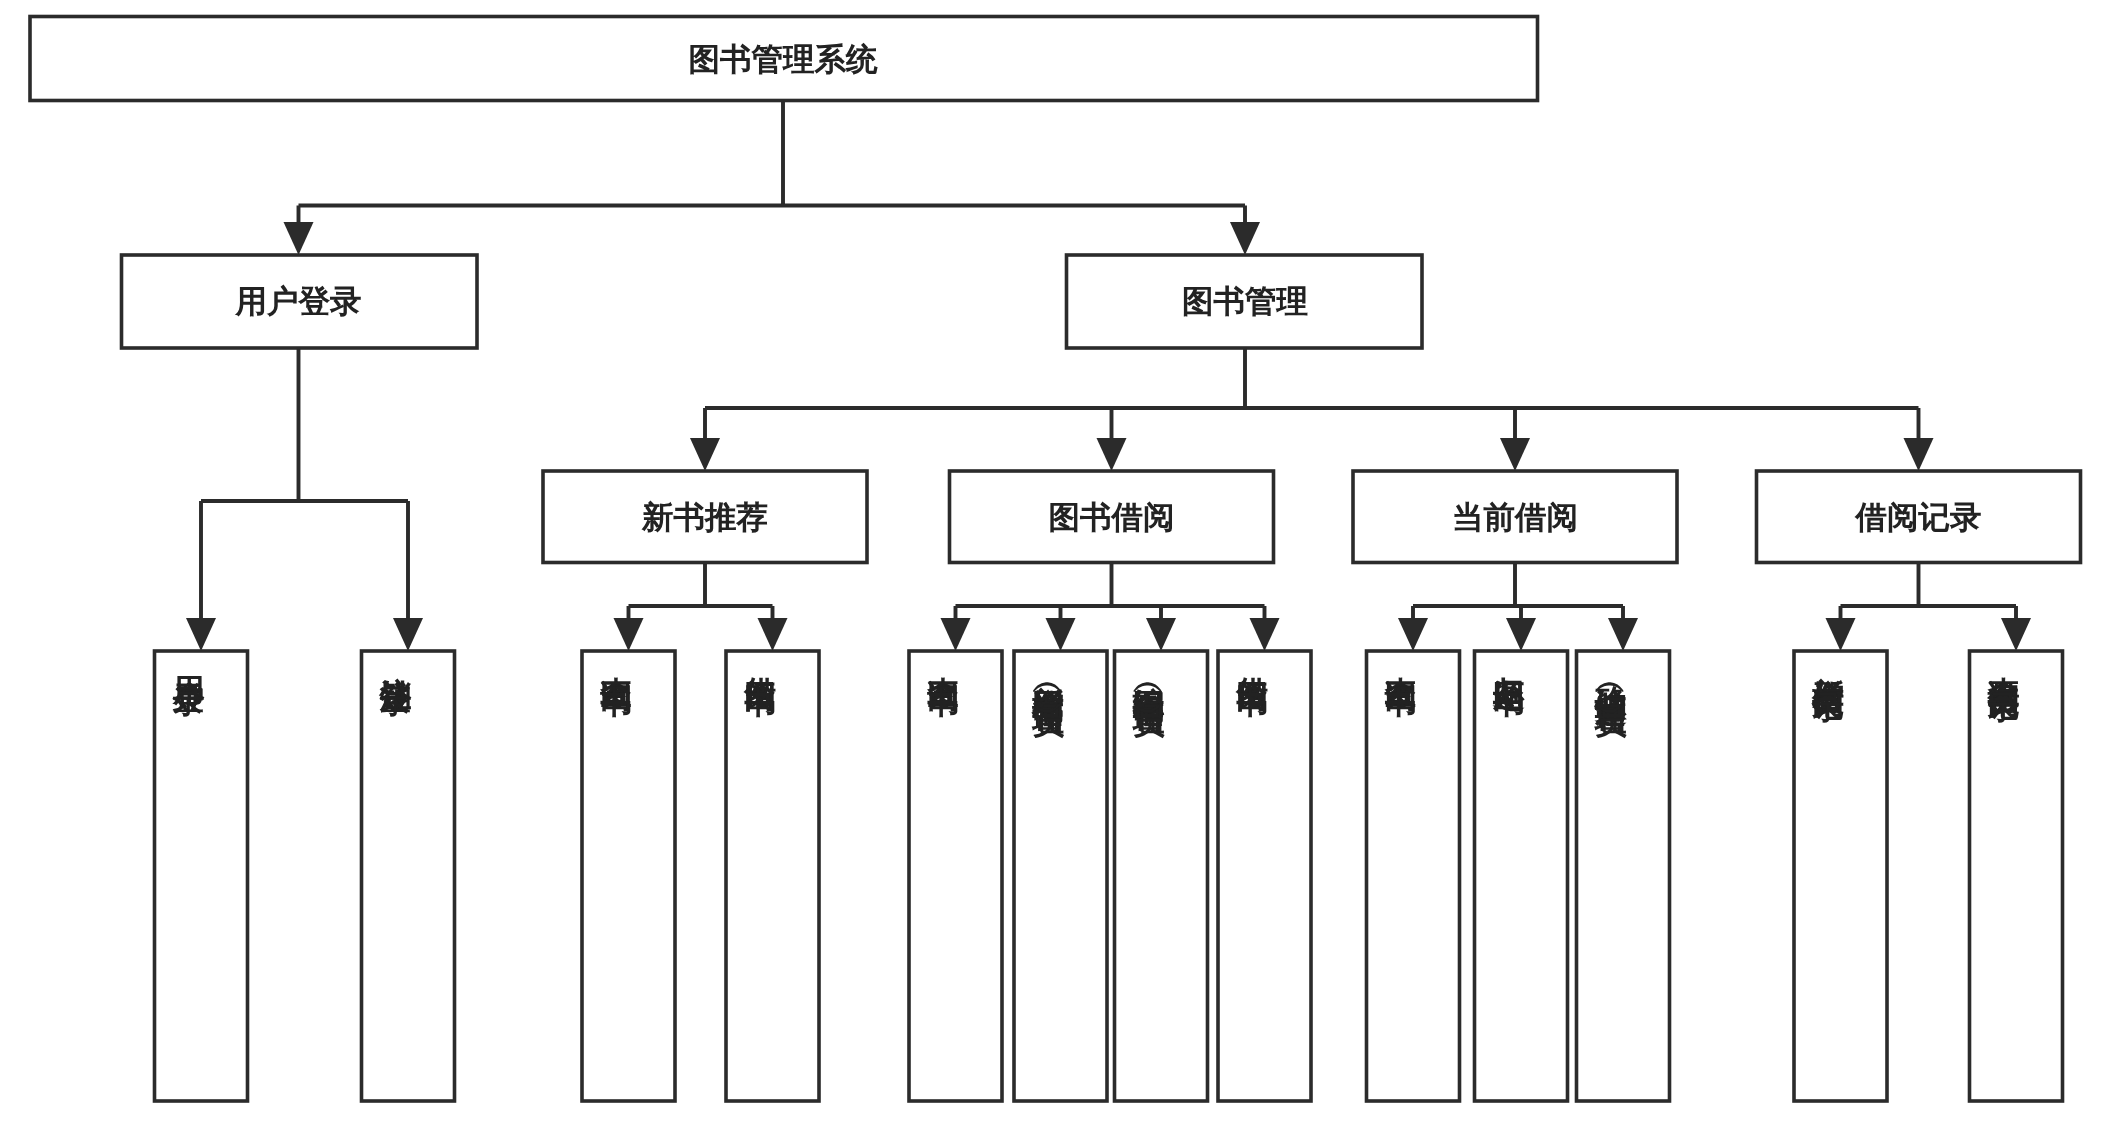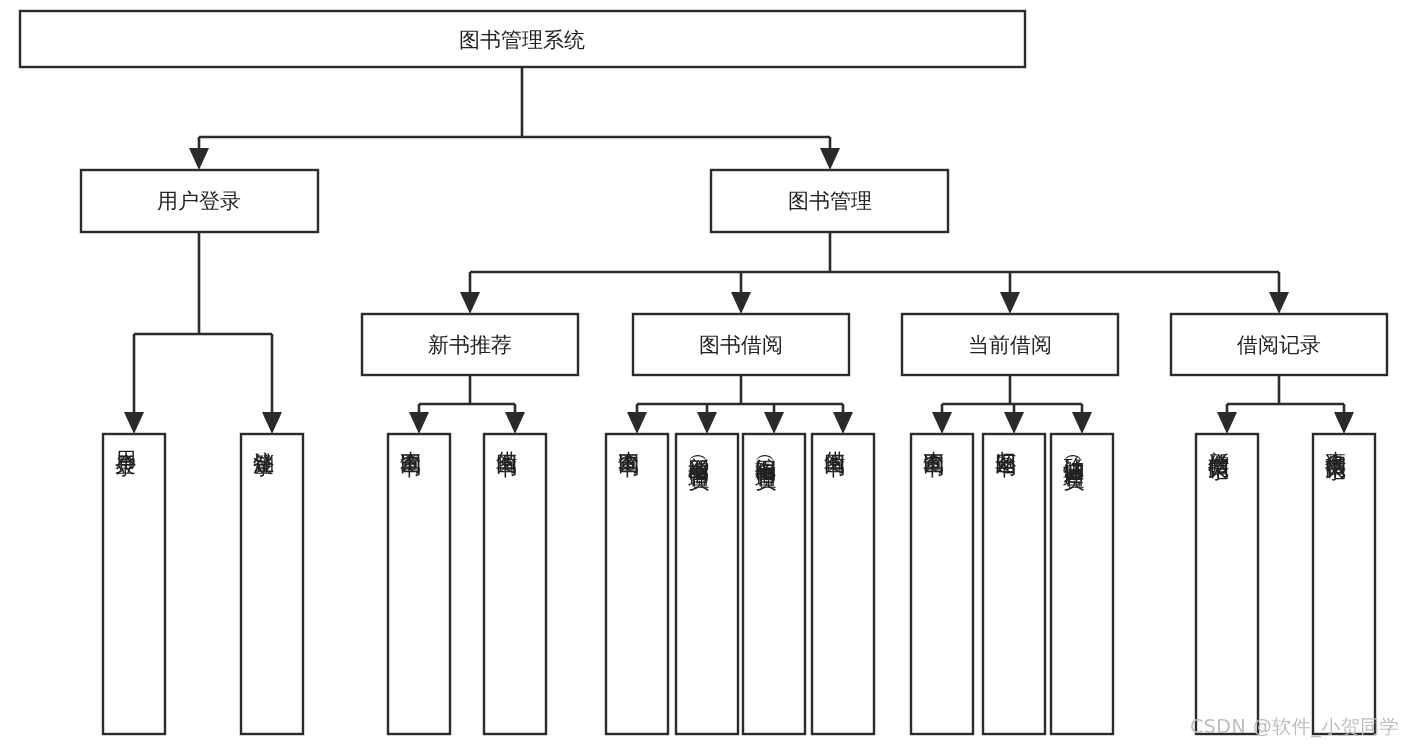--- a/index.html
+++ b/index.html
@@ -9,20 +9,21 @@
   }
   body {
     font-family: "DejaVu Sans", "Liberation Sans", sans-serif;
   }
   #diagram-root {
     position: relative;
     width: 1405px;
     height: 747px;
     background: #ffffff;
     overflow: hidden;
+    font-weight: bold;
   }
   svg.diagram {
     position: absolute;
     left: 0;
     top: 0;
     width: 1405px;
     height: 747px;
     display: block;
   }
   .node-rect {
@@ -172,15 +173,14 @@
   <div class="node-label-v" style="left:921px; top:434px; height:300px; display:flex; align-items:center;">查询图书</div>
 
   <div class="node-label-v" style="left:993px; top:434px; height:300px; display:flex; align-items:center;">归还图书</div>
 
   <div class="node-label-v" style="left:1061px; top:440px; height:290px; display:flex; align-items:flex-start;">确认归还（管理员）</div>
 
   <div class="node-label-v" style="left:1206px; top:434px; height:300px; display:flex; align-items:center;">新增借阅记录</div>
 
   <div class="node-label-v" style="left:1323px; top:434px; height:300px; display:flex; align-items:center;">查询借阅记录</div>
 
-  <div class="watermark" style="left:1190px; top:714px;">CSDN @软件_小贺同学</div>
 
 </div>
 
 </body></html>

